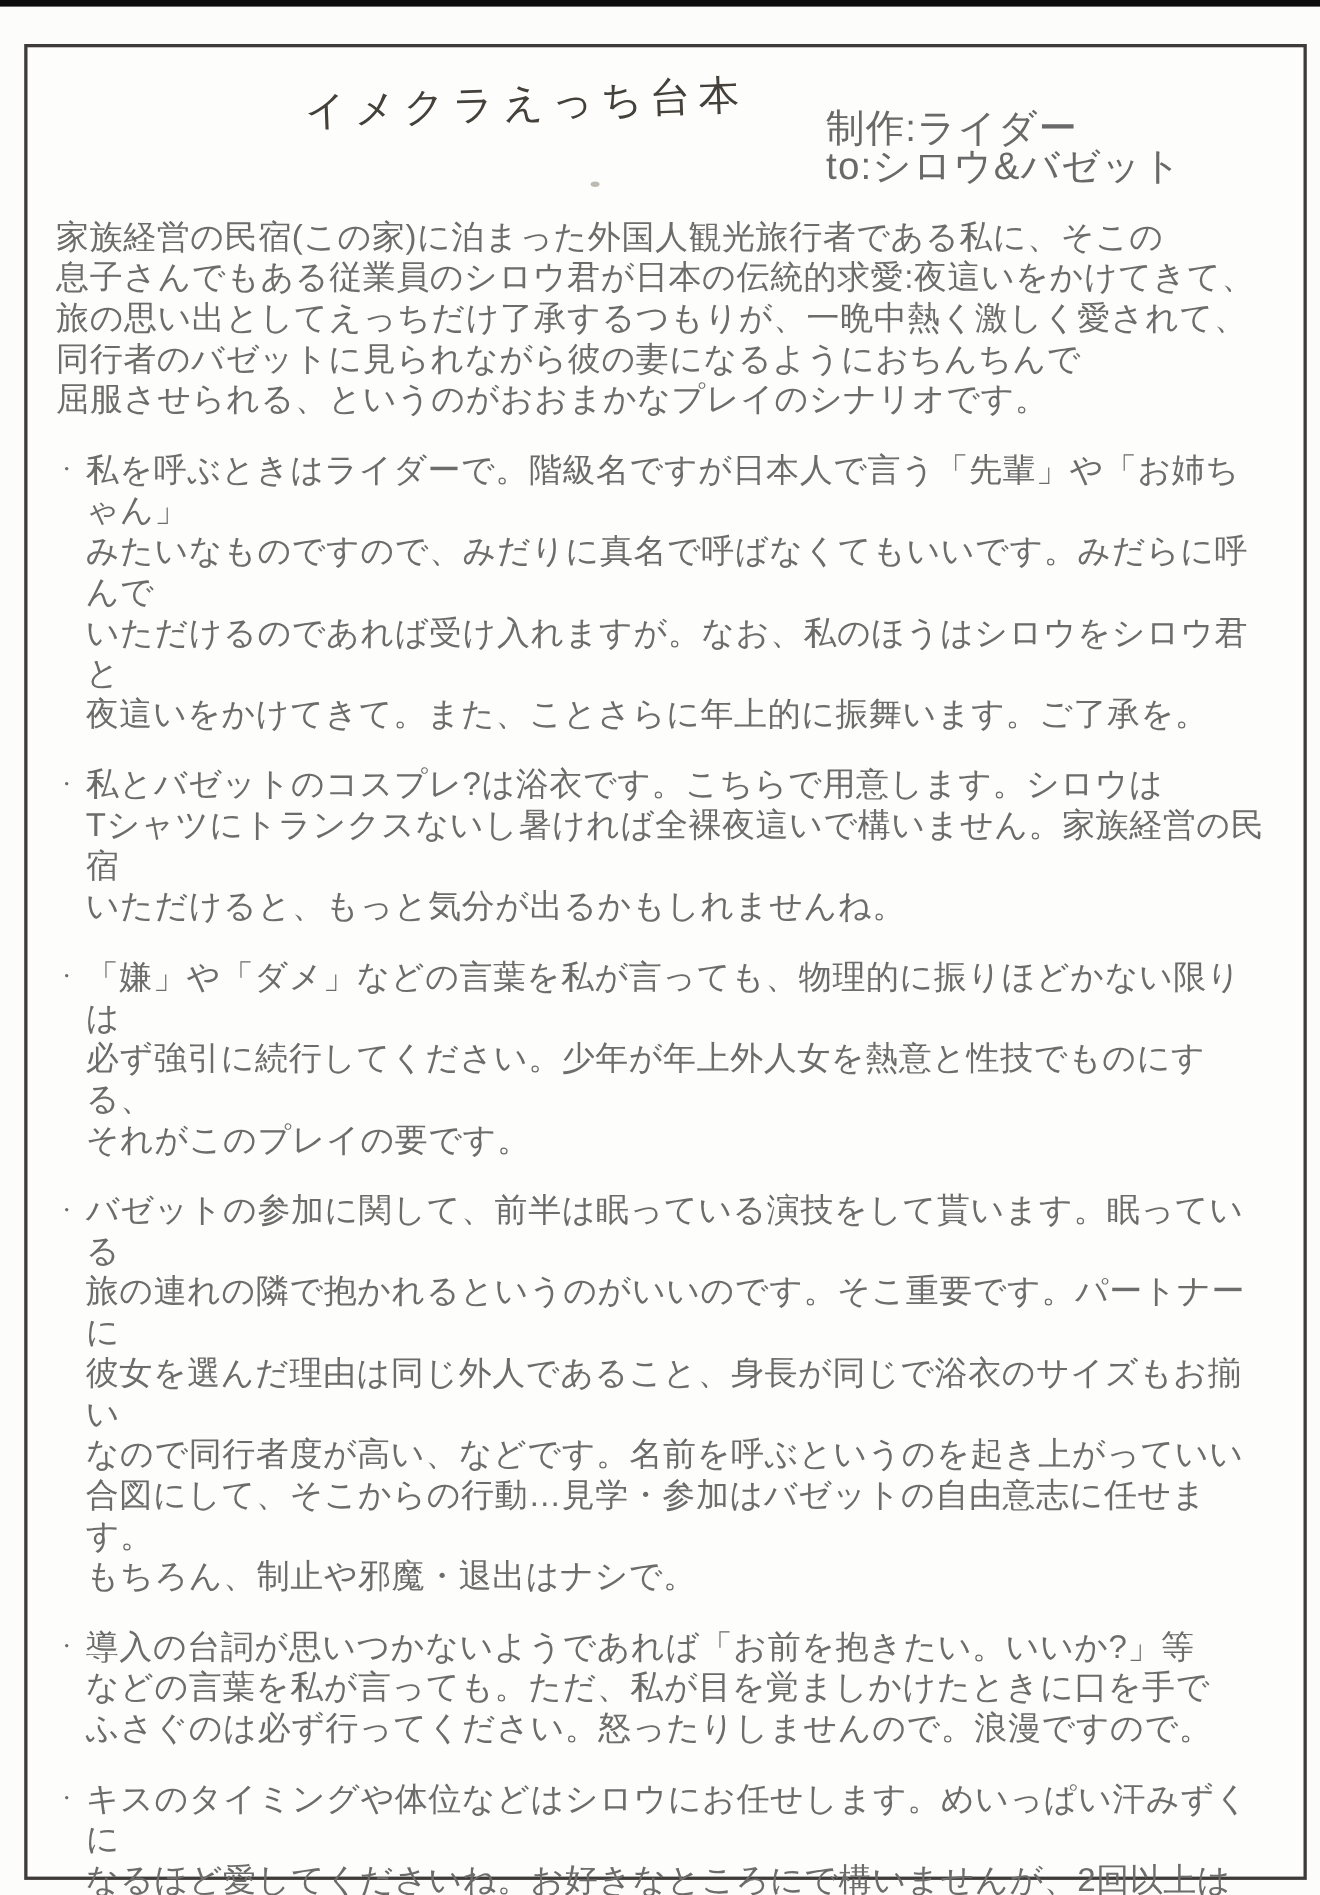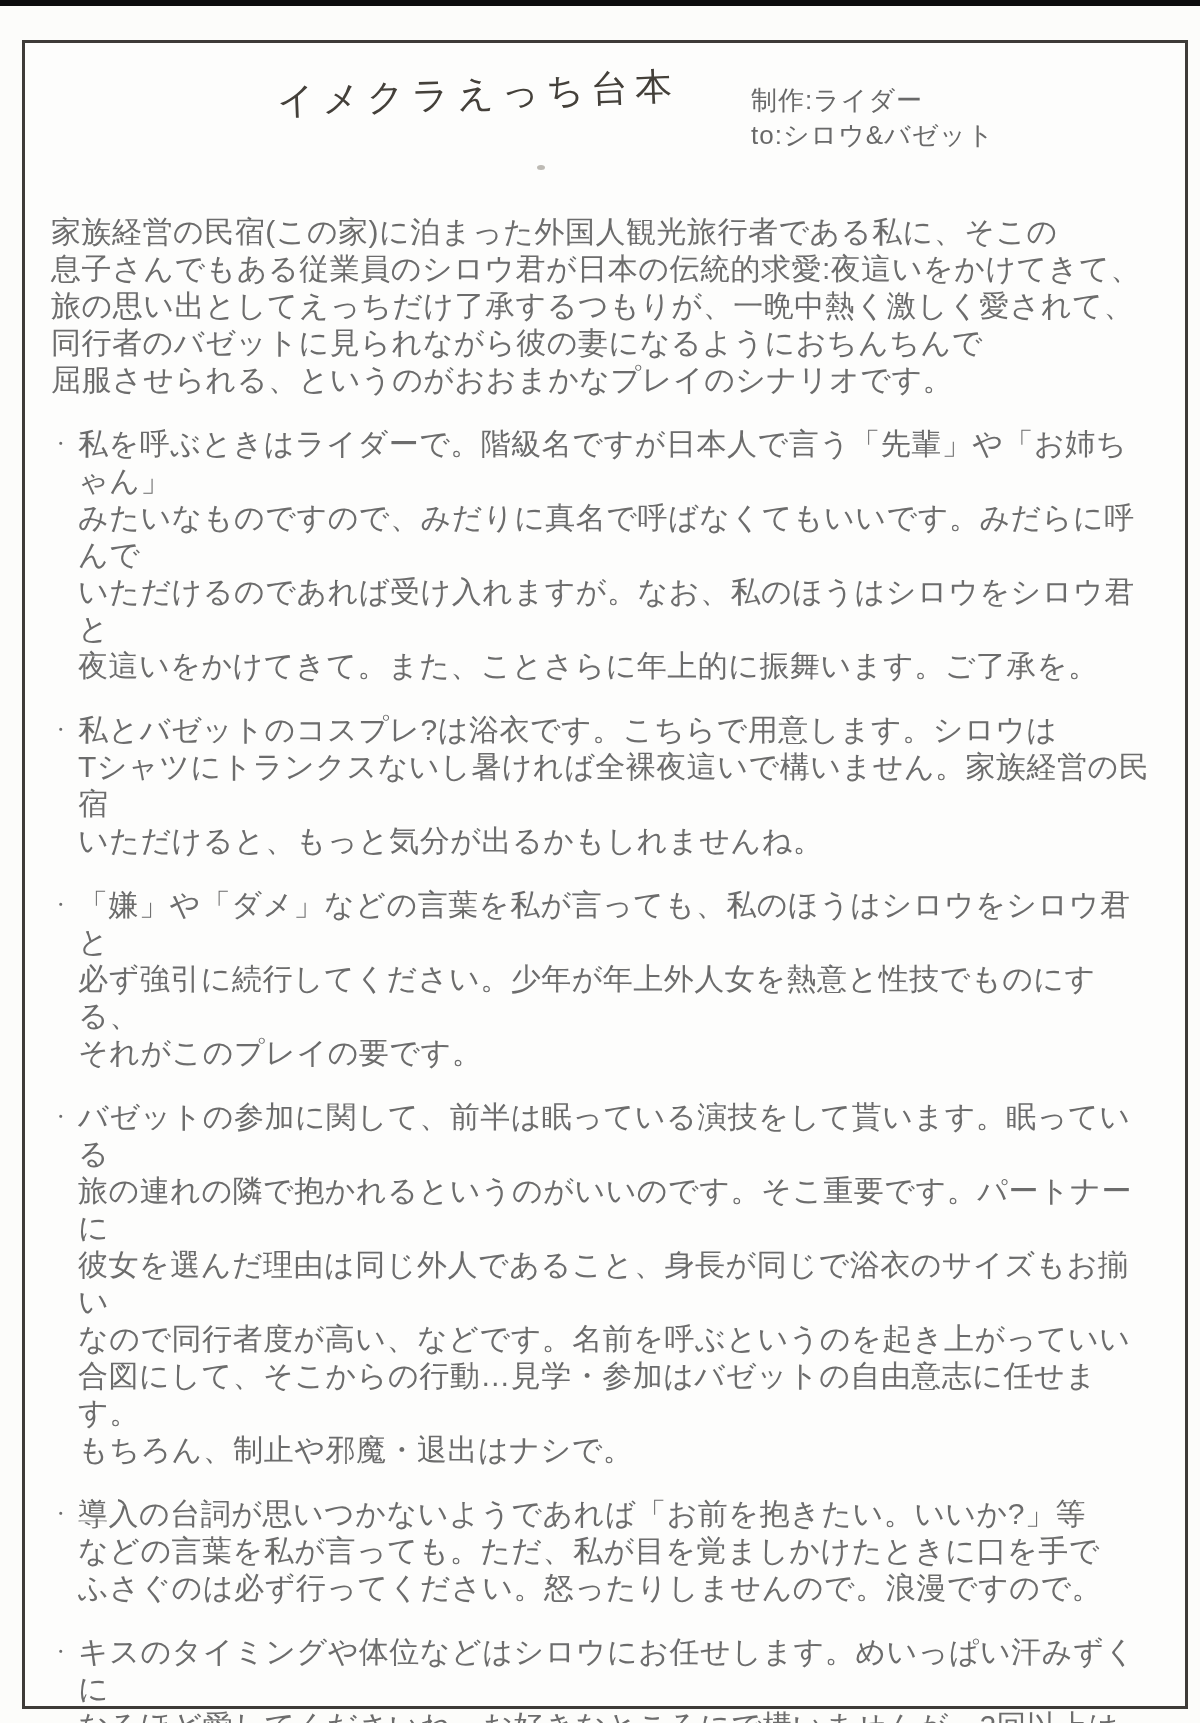--- a/index.html
+++ b/index.html
@@ -29,38 +29,38 @@
   .page-title{
     position:absolute;left:252px;top:26px;
     margin:0;
     font-size:37px;font-weight:500;
     letter-spacing:7px;
     color:#44403a;
     transform:rotate(-2.2deg);
     white-space:nowrap;
   }
   .credits{
-    position:absolute;left:726px;top:40px;
-    font-size:26px;line-height:35px;
+    position:absolute;left:726px;top:56px;
+    font-size:35px;line-height:35px;
     color:#696969;letter-spacing:1px;
     white-space:nowrap;
   }
   .speck{
     position:absolute;left:512px;top:122px;
     width:8px;height:5px;border-radius:50%;
     background:#9b968e;opacity:.65;
   }
   main{
     padding:4px 34px 0 26px;
     font-size:30px;line-height:37px;
     color:#6c6c6c;
     letter-spacing:.5px;
   }
   .pre{white-space:pre-line;}
-  p.block{margin:16px 0 27px 0;}
+  p.block{margin:0 0 27px 0;}
   .indent{margin-left:28px;}
   .bullet{display:flex;margin:0 0 27px 0;}
   .bullet .marker{
     flex:none;width:27px;
     font-size:19px;line-height:37px;
     color:#6c6c6c;
   }
   .bullet .text{flex:1;}
 </style>
 </head>
@@ -98,21 +98,21 @@
 
       <div class="bullet">
         <span class="marker">・</span>
         <div class="text pre">私とバゼットのコスプレ?は浴衣です。こちらで用意します。シロウは
 Tシャツにトランクスないし暑ければ全裸夜這いで構いません。家族経営の民宿
 いただけると、もっと気分が出るかもしれませんね。</div>
       </div>
 
       <div class="bullet">
         <span class="marker">・</span>
-        <div class="text pre">「嫌」や「ダメ」などの言葉を私が言っても、私のほうはシロウをシロウ君と
+        <div class="text pre">「嫌」や「ダメ」などの言葉を私が言っても、物理的に振りほどかない限りは
 必ず強引に続行してください。少年が年上外人女を熱意と性技でものにする、
 それがこのプレイの要です。</div>
       </div>
 
       <div class="bullet">
         <span class="marker">・</span>
         <div class="text pre">バゼットの参加に関して、前半は眠っている演技をして貰います。眠っている
 旅の連れの隣で抱かれるというのがいいのです。そこ重要です。パートナーに
 彼女を選んだ理由は同じ外人であること、身長が同じで浴衣のサイズもお揃い
 なので同行者度が高い、などです。名前を呼ぶというのを起き上がっていい

